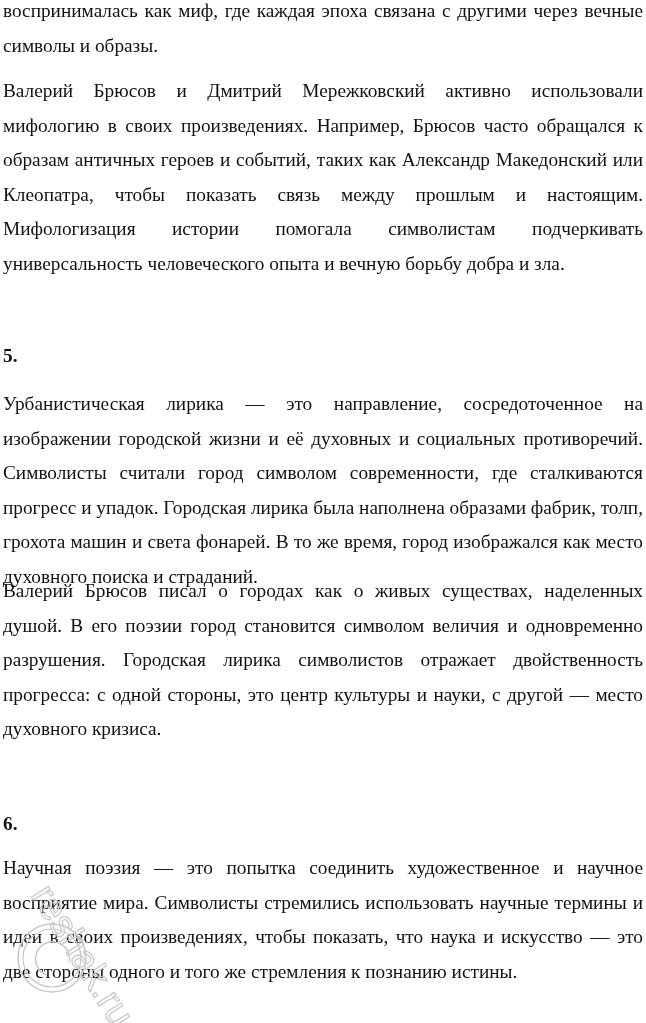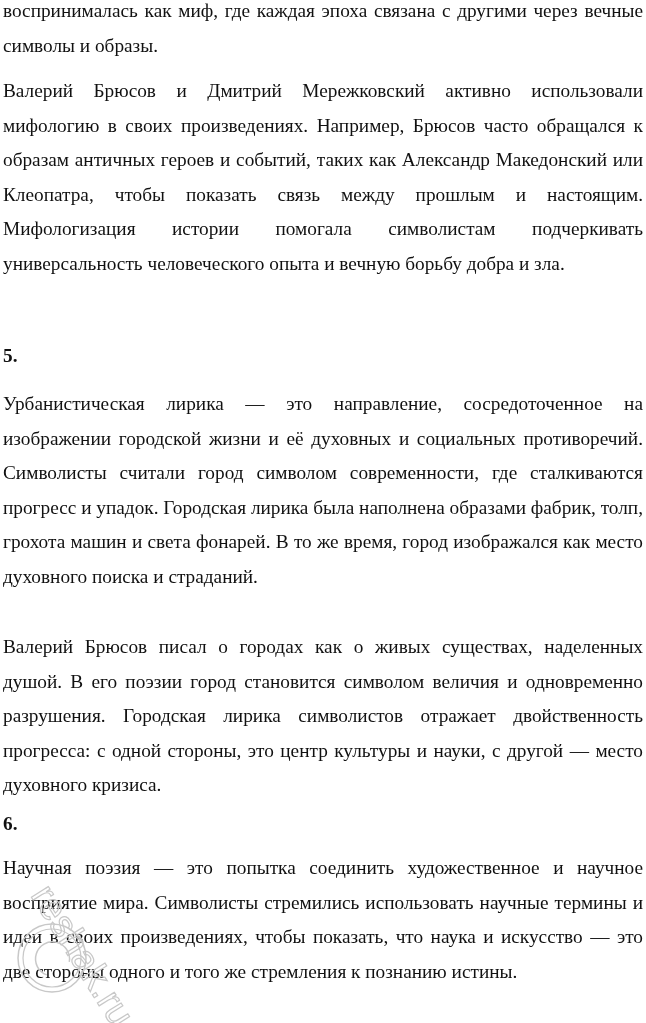--- a/index.html
+++ b/index.html
@@ -42,21 +42,21 @@
     }
   </style>
 </head>
 <body>
 
 <div class="page">
   <p class="para" style="position:absolute;top:-6px;left:0;width:640px;">воспринималась как миф, где каждая эпоха связана с другими через вечные символы и образы.</p>
   <p class="para" style="position:absolute;top:74px;left:0;width:640px;">Валерий Брюсов и Дмитрий Мережковский активно использовали мифологию в своих произведениях. Например, Брюсов часто обращался к образам античных героев и событий, таких как Александр Македонский или Клеопатра, чтобы показать связь между прошлым и настоящим. Мифологизация истории помогала символистам подчеркивать универсальность человеческого опыта и вечную борьбу добра и зла.</p>
   <p class="heading" style="position:absolute;top:339px;left:0;">5.</p>
   <p class="para" style="position:absolute;top:387px;left:0;width:640px;">Урбанистическая лирика — это направление, сосредоточенное на изображении городской жизни и её духовных и социальных противоречий. Символисты считали город символом современности, где сталкиваются прогресс и упадок. Городская лирика была наполнена образами фабрик, толп, грохота машин и света фонарей. В то же время, город изображался как место духовного поиска и страданий.</p>
-  <p class="para" style="position:absolute;top:630px;left:0;width:640px;">Валерий Брюсов писал о городах как о живых существах, наделенных душой. В его поэзии город становится символом величия и одновременно разрушения. Городская лирика символистов отражает двойственность прогресса: с одной стороны, это центр культуры и науки, с другой — место духовного кризиса.</p>
+  <p class="para" style="position:absolute;top:574px;left:0;width:640px;">Валерий Брюсов писал о городах как о живых существах, наделенных душой. В его поэзии город становится символом величия и одновременно разрушения. Городская лирика символистов отражает двойственность прогресса: с одной стороны, это центр культуры и науки, с другой — место духовного кризиса.</p>
   <p class="heading" style="position:absolute;top:807px;left:0;">6.</p>
   <p class="para" style="position:absolute;top:851px;left:0;width:640px;">Научная поэзия — это попытка соединить художественное и научное восприятие мира. Символисты стремились использовать научные термины и идеи в своих произведениях, чтобы показать, что наука и искусство — это две стороны одного и того же стремления к познанию истины.</p>
 </div>
 
 <svg class="watermark" width="646" height="1023" viewBox="0 0 646 1023">
   <g>
     <circle cx="52" cy="958" r="34" fill="none" stroke="#c8c8c8" stroke-width="1.5"></circle>
     <circle cx="52" cy="958" r="29" fill="none" stroke="#c8c8c8" stroke-width="1.2"></circle>
     <path d="M64 945 A 17 17 0 1 0 64 971" fill="none" stroke="#c8c8c8" stroke-width="1.5" transform="rotate(60 52 958)"></path>
   </g>

